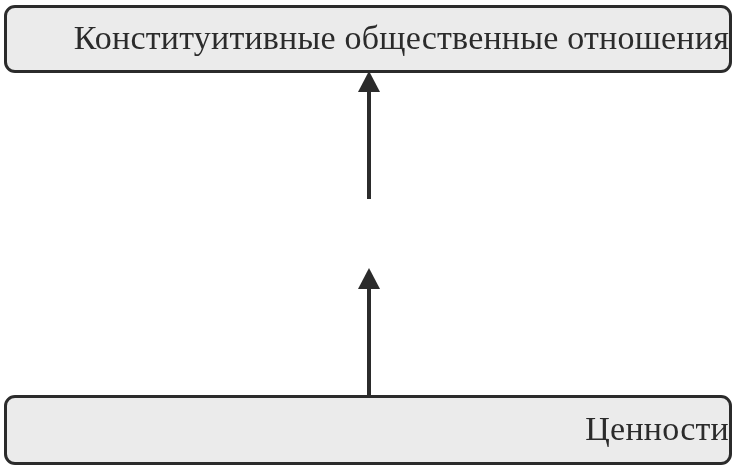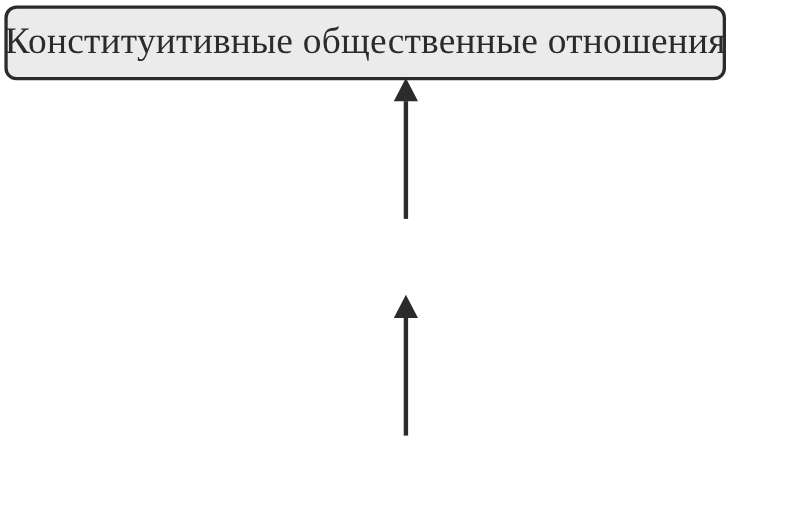--- a/index.html
+++ b/index.html
@@ -14,27 +14,27 @@
     position: relative;
     width: 738px;
     height: 471px;
     background: var(--bg);
     font-family: "Liberation Serif", "DejaVu Serif", serif;
     overflow: hidden;
   }
   .node {
     position: absolute;
     left: 4px;
-    width: 656px;
+    width: 728px;
     background: var(--box-fill);
     border: 3px solid var(--stroke);
     border-radius: 11px;
     display: flex;
     align-items: center;
-    justify-content: center;
+    justify-content: flex-end;
   }
   .node-label {
     color: var(--text);
     font-size: 34px;
     line-height: 1;
     white-space: nowrap;
     letter-spacing: 0.2px;
     padding-bottom: 2px;
   }
   .node-top    { top: 5px;   height: 68px; }
@@ -77,14 +77,17 @@
     <span class="arrow-head"></span>
     <span class="arrow-stem"></span>
   </div>
 
 
   <div class="arrow arrow-2">
     <span class="arrow-head"></span>
     <span class="arrow-stem"></span>
   </div>
 
+  <div class="node node-bottom">
+    <span class="node-label">Ценности</span>
+  </div>
 
 </div>
 
 </body></html>

